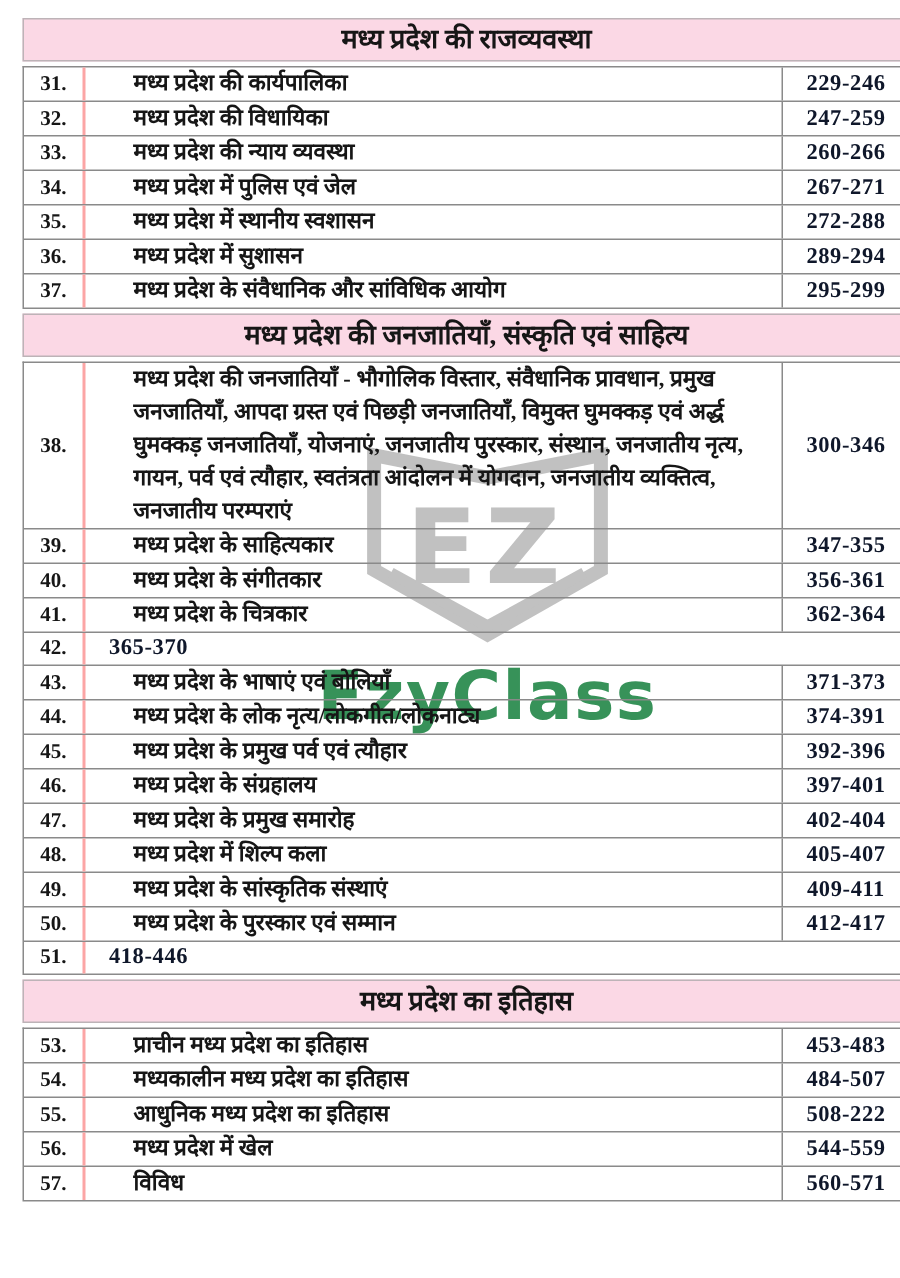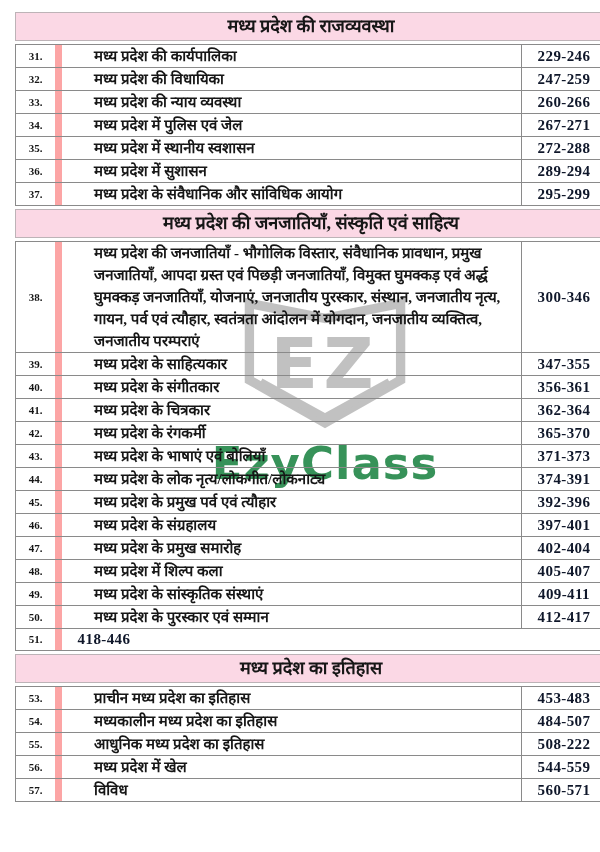--- a/index.html
+++ b/index.html
@@ -29,23 +29,23 @@
     border:1px solid #bdb3b7;
     text-align:center;
     font-weight:bold;font-size:18px;line-height:27px;height:27px;
     margin:3px 0;
   }
   .band:first-child{margin-top:0;}
   .rows{border:1px solid #8a8a8a;border-bottom-width:0;}
   .row{display:flex;border-bottom:1px solid #8a8a8a;background:transparent;}
   .c-no{
     flex:none;width:39px;
-    border-right:7px solid #fca5a5;
+    border-right:2px solid #fca5a5;
     display:flex;align-items:center;justify-content:center;
-    font-weight:bold;font-size:11px;line-height:21px;
+    font-weight:bold;font-size:14px;line-height:21px;
   }
   .c-title{
     flex:1;min-width:0;
     border-right:1px solid #8a8a8a;
     display:flex;align-items:center;
     padding:0 8px;
     font-weight:bold;font-size:15px;line-height:22px;margin-left:24px;
   }
   .c-pages{
     flex:none;width:84px;
@@ -148,23 +148,20 @@
       </div>
       <div class="row">
         <div class="c-no">41.</div>
         <div class="c-title">
             <span>मध्य प्रदेश के चित्रकार</span>
           </div>
         <div class="c-pages">362-364</div>
       </div>
       <div class="row">
         <div class="c-no">42.</div>
-        <div class="c-title">
-            <span>मध्य प्रदेश के रंगकर्मी</span>
-          </div>
         <div class="c-pages">365-370</div>
       </div>
       <div class="row">
         <div class="c-no">43.</div>
         <div class="c-title">
             <span>मध्य प्रदेश के भाषाएं एवं बोलियाँ</span>
           </div>
         <div class="c-pages">371-373</div>
       </div>
       <div class="row">

